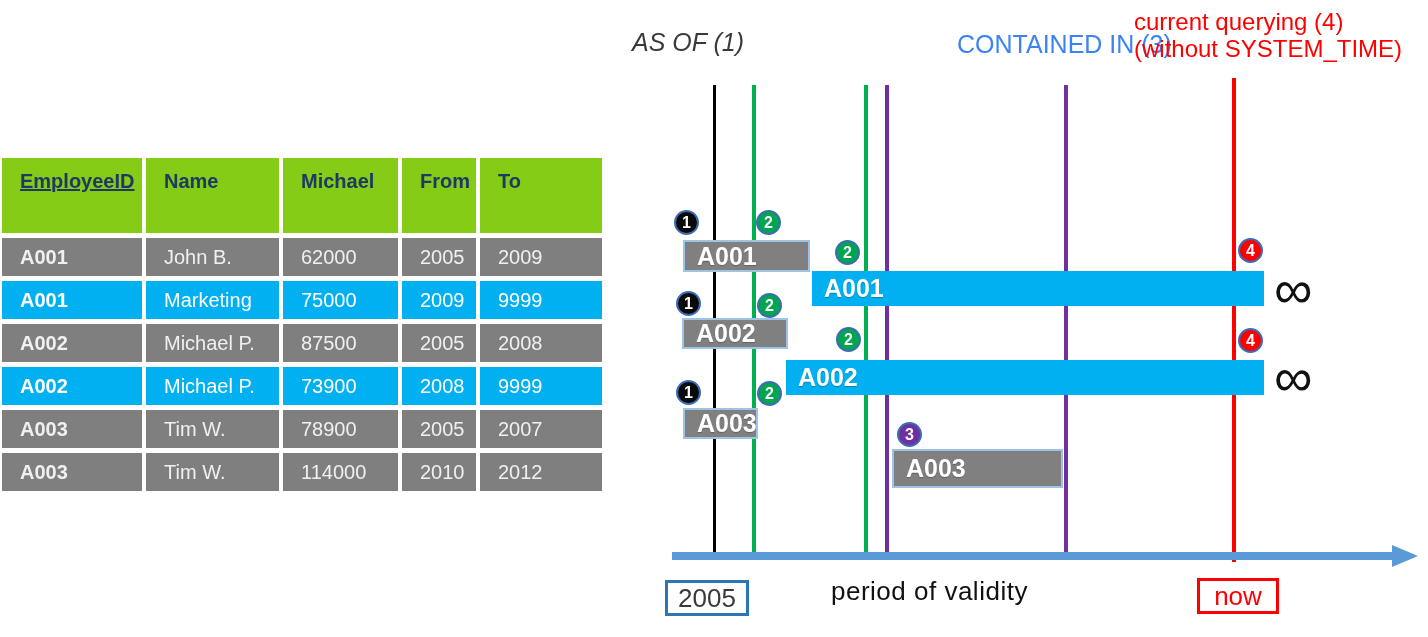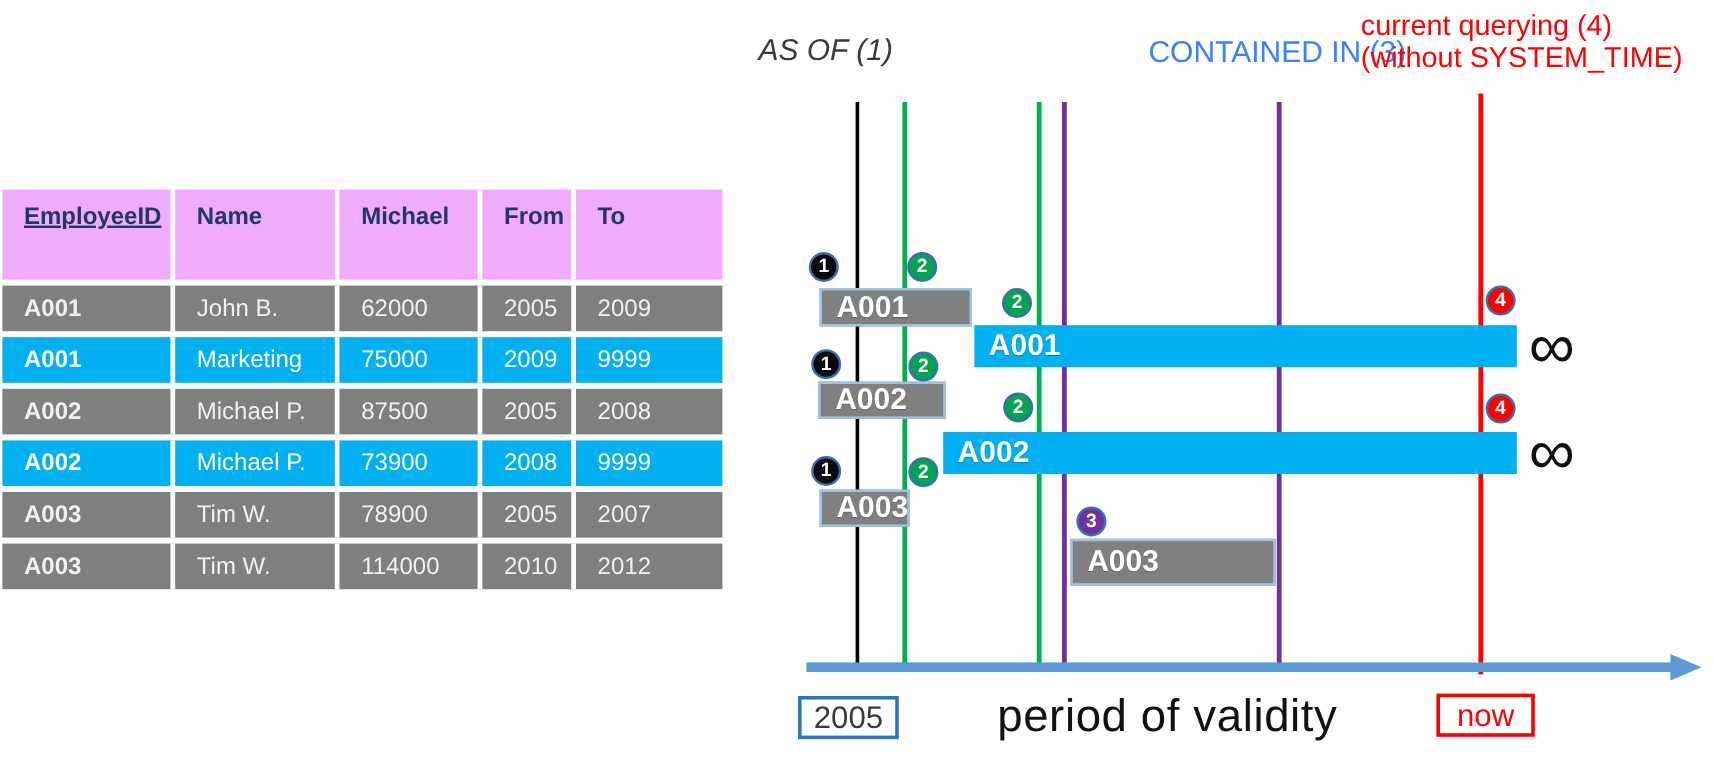--- a/index.html
+++ b/index.html
@@ -10,21 +10,21 @@
 
   
   table.emp { position:absolute; left:2px; top:153px; width:600px;
     border-collapse:separate; border-spacing:0 5px; table-layout:fixed; }
   table.emp th, table.emp td {
     border-right:4px solid #ffffff; padding:0 0 0 18px; box-sizing:border-box;
     font-size:20px; text-align:left; vertical-align:middle; overflow:hidden; white-space:nowrap;
   }
   table.emp th:last-child, table.emp td:last-child { border-right:none; }
   table.emp th {
-    background:#f0abfc; color:#1F3864; font-weight:bold; height:75px;
+    background:#84cc16; color:#1F3864; font-weight:bold; height:75px;
     vertical-align:top; padding-top:12px;
   }
   table.emp td { height:38px; }
   tr.gray td { background:#7F7F7F; color:#F0F0F0; }
   tr.cyan td { background:#00B0F0; color:#ffffff; }
   td.keycol { font-weight:bold; color:#ffffff; }
   .u { text-decoration:underline; }
 
   
   .leg { position:absolute; font-size:25px; white-space:nowrap; }
@@ -85,21 +85,21 @@
   #axis { position:absolute; left:672px; top:552px; width:722px; height:8px; background:#5B9BD5; }
   #axis-head { position:absolute; left:1392px; top:545px; width:0; height:0;
     border-top:11px solid transparent; border-bottom:11px solid transparent;
     border-left:26px solid #5B9BD5; }
 
   
   .axlab-box { position:absolute; box-sizing:border-box; display:flex;
     align-items:center; justify-content:center; font-size:26px; background:#ffffff; }
   #lab-2005 { left:665px;  top:580px; width:84px; height:36px; border:3px solid #2E75B6; color:#3a3a3a; }
   #lab-now  { left:1197px; top:578px; width:82px; height:36px; border:3px solid #FF0000; color:#FF0000; }
-  #lab-period { position:absolute; left:831px; top:576px; font-size:38px; color:#111111;
+  #lab-period { position:absolute; left:831px; top:576px; font-size:26px; color:#111111;
     letter-spacing:0.5px; white-space:nowrap; }
 </style>
 </head>
 <body>
 
 <div id="app">
 
   <table class="emp">
     <colgroup>
       <col style="width:144px">

